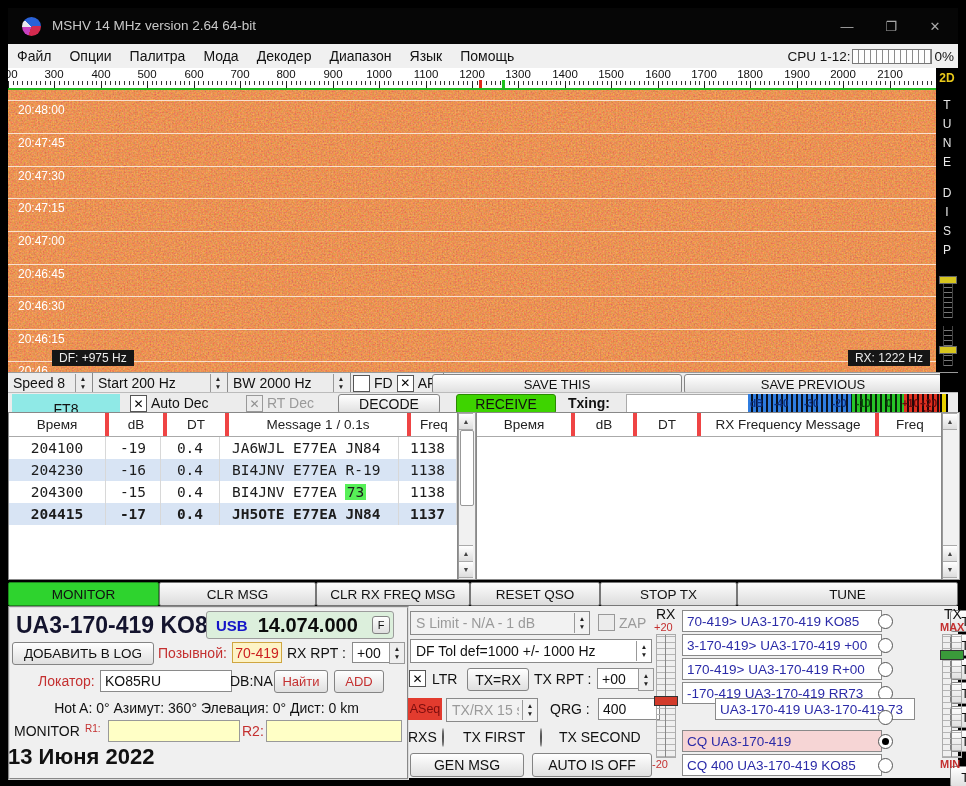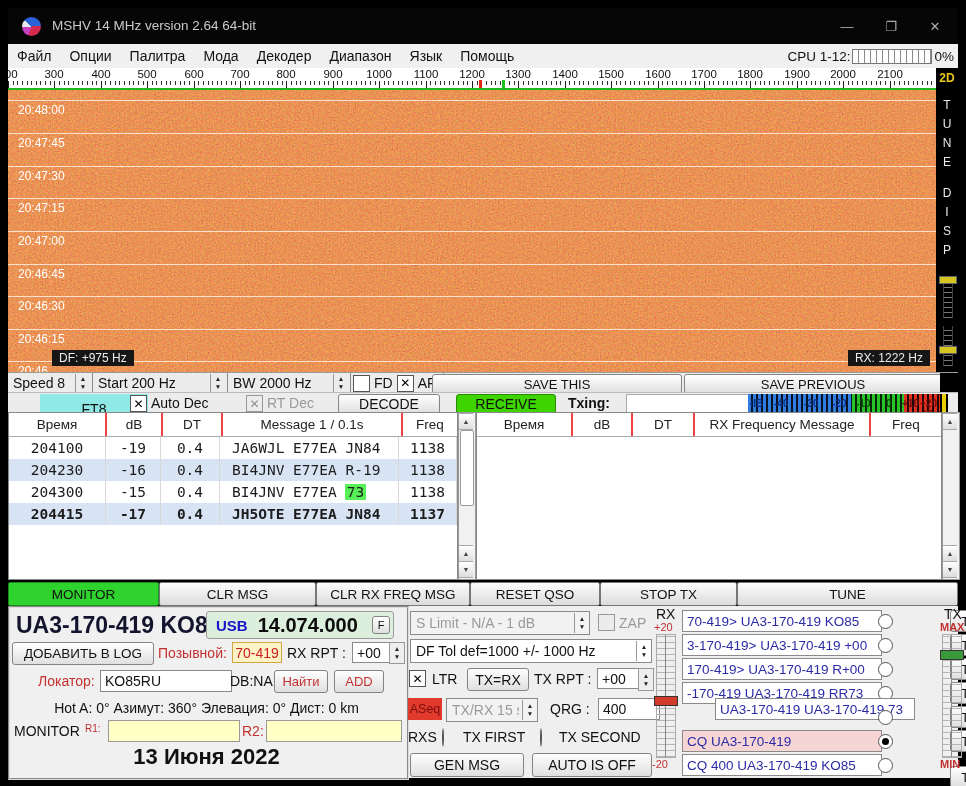--- a/index.html
+++ b/index.html
@@ -44,32 +44,32 @@
   #row2{top:392px;border-top:1px solid #bbb;}
   .grp{height:20px;display:flex;align-items:center;border-right:1px solid #8a8a8a;padding:0 2px;}
   .spin{width:14px;height:18px;display:flex;flex-direction:column;align-items:center;justify-content:center;
         font-size:6.5px;line-height:8px;color:#222;border-left:1px solid #999;margin-left:3px;}
   .chk{width:15px;height:15px;border:1px solid #555;background:#fff;display:inline-flex;align-items:center;
        justify-content:center;font-weight:bold;font-size:12px;color:#000;flex:none;}
   .chk.gray{color:#8f8f8f;border-color:#999;background:#ececec;}
   .btn{border:1px solid #848484;border-radius:3px;background:linear-gradient(#ffffff,#dfdfdf);
        display:flex;align-items:center;justify-content:center;font-size:13px;color:#111;}
   .lbl{font-size:14px;}
-  #ft8{left:4px;top:1px;width:108px;height:30px;background:#8fe9e6;display:flex;align-items:center;justify-content:center;font-size:14px;margin-left:28px;}
+  #ft8{left:4px;top:1px;width:108px;height:30px;background:#8fe9e6;display:flex;align-items:center;justify-content:center;font-size:14px;}
   #receive{background:#3ed400;border:1px solid #2a8a00;}
   #txwhite{left:618px;top:1px;width:128px;height:18px;background:#fff;border:1px solid #aaa;}
   
   #meter{left:740px;top:1px;width:200px;height:18px;background:#000;}
   .seg{position:absolute;top:0;height:18px;}
   .mlbl{position:absolute;top:4px;font-size:10px;font-weight:bold;}
   
   #tables{left:8px;top:412px;width:950px;height:168px;background:#f0f0f0;}
   .tbl{position:absolute;top:0;height:166px;background:#fff;border:1px solid #888;}
   .thead{position:absolute;top:0;left:0;right:0;height:23px;border-bottom:1px solid #aaa;display:flex;}
-  .th{font-size:13.5px;display:flex;align-items:center;justify-content:center;border-right:2px solid #ef4444;color:#222;}
+  .th{font-size:13.5px;display:flex;align-items:center;justify-content:center;border-right:4px solid #ef4444;color:#222;}
   .th:last-child{border-right:none;}
   .trow{position:absolute;left:0;right:0;height:22px;display:flex;font-family:"DejaVu Sans Mono","Liberation Mono",monospace;
         font-size:14.5px;color:#1c1c1c;}
   .trow.alt{background:#d8e4f4;}
   .trow.bold{font-weight:bold;}
   .td{display:flex;align-items:center;justify-content:center;border-right:1px solid #d8d8d8;}
   .td.msg{justify-content:flex-start;padding-left:12px;}
   .hl{background:#57f057;padding:0 2px;margin-left:8px;}
   .sbar{position:absolute;top:0;width:16px;height:166px;background:#f1f1f1;border:1px solid #999;}
   .sbtn{position:absolute;left:0;width:14px;height:15px;display:flex;align-items:center;justify-content:center;
@@ -395,21 +395,21 @@
     <div class="abs field" style="left:92px;top:64px;width:122px;height:20px;">KO85RU</div>
     <span class="abs" style="left:222px;top:67px;font-size:14px;">DB:NA</span>
     <div class="abs btn" style="left:266px;top:64px;width:52px;height:21px;color:#c43030;">Найти</div>
     <div class="abs btn" style="left:326px;top:64px;width:48px;height:21px;color:#c43030;">ADD</div>
     <div class="abs" style="left:0;top:94px;width:397px;text-align:center;font-size:14px;">Hot A: 0°  Азимут: 360°  Элевация: 0°  Дист: 0 km</div>
     <span class="abs" style="left:6px;top:117px;font-size:14px;">MONITOR</span>
     <span class="abs red" style="left:77px;top:117px;font-size:10px;">R1:</span>
     <input class="abs yellow" style="left: 100px; top: 114px; width: 126px; height: 18px; border: 1px solid rgb(153, 153, 153);">
     <span class="abs red" style="left:234px;top:117px;font-size:14px;">R2:</span>
     <input class="abs yellow" style="left: 258px; top: 114px; width: 130px; height: 18px; border: 1px solid rgb(153, 153, 153);">
-    <div class="abs" style="left:0;top:138px;width:397px;display:flex;align-items:baseline;justify-content:center;gap:10px;">
+    <div class="abs" style="left:0;top:138px;width:397px;display:flex;align-items:baseline;justify-content:center;gap:10px;flex-direction:column;">
       <span style="font-size:22px;font-weight:bold;">13 Июня 2022</span>
     </div>
 
     
     <div class="abs spinbox dis" style="left:402px;top:5px;width:178px;height:22px;">
       <span class="txt">S Limit - N/A - 1  dB</span>
       <span class="spin" style="height:20px;">
           <span>▲</span>
           <span>▼</span>
         </span>

